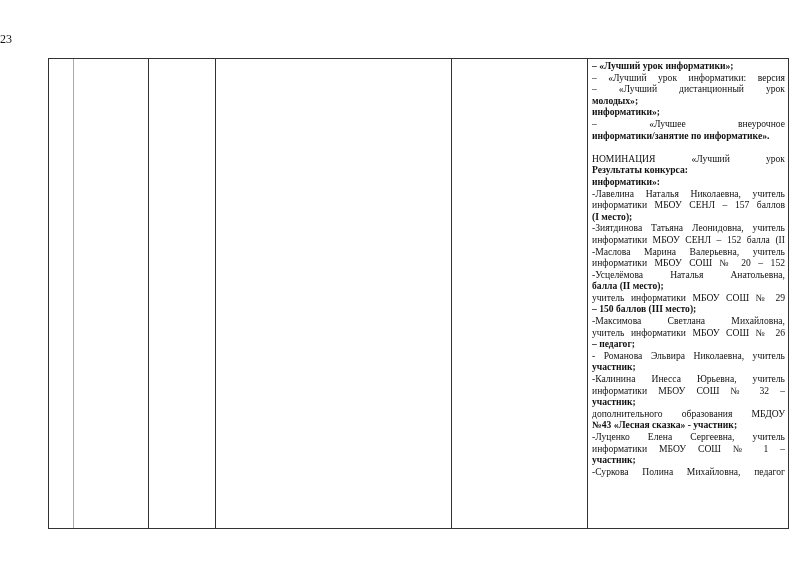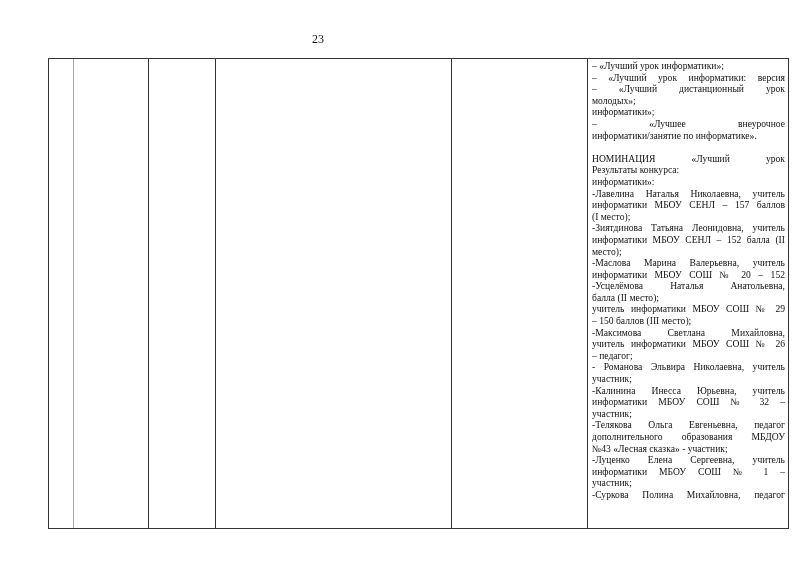--- a/index.html
+++ b/index.html
@@ -13,21 +13,21 @@
     position: relative;
     overflow: hidden;
     font-family: "Liberation Serif", "DejaVu Serif", serif;
     color: #111111;
   }
   .page-number {
     position: absolute;
     top: 32px;
     left: 0;
     width: 636px;
-    text-align: center;
+    text-align: left;
     font-size: 12px;
     line-height: 14px;
   }
   .doc-table {
     position: absolute;
     top: 58px;
     left: 48px;
     width: 741px;
     height: 471px;
     border: 1px solid #333333;
@@ -59,20 +59,21 @@
   }
   .line {
     display: block;
     text-align: justify;
     text-align-last: justify;
     white-space: nowrap;
     overflow: hidden;
   }
   .line.last {
     text-align-last: left;
+    font-weight: bold;
   }
   .gap {
     display: block;
     height: 11.6px;
   }
 </style>
 </head>
 <body>
 
 <div class="page-number">23</div>
@@ -94,36 +95,34 @@
         <span class="line last">информатики/занятие по информатике».</span>
         <span class="gap"></span>
         <span class="line">НОМИНАЦИЯ «Лучший урок</span>
         <span class="line last">Результаты конкурса:</span>
         <span class="line last">информатики»:</span>
         <span class="line">-Лавелина Наталья Николаевна, учитель</span>
         <span class="line">информатики МБОУ СЕНЛ – 157 баллов</span>
         <span class="line last">(I место);</span>
         <span class="line">-Зиятдинова Татьяна Леонидовна, учитель</span>
         <span class="line">информатики МБОУ СЕНЛ – 152 балла (II</span>
-        <span class="line last">место);</span>
         <span class="line">-Маслова Марина Валерьевна, учитель</span>
         <span class="line">информатики МБОУ СОШ № 20 – 152</span>
         <span class="line">-Усцелёмова Наталья Анатольевна,</span>
         <span class="line last">балла (II место);</span>
         <span class="line">учитель информатики МБОУ СОШ № 29</span>
         <span class="line last">– 150 баллов (III место);</span>
         <span class="line">-Максимова Светлана Михайловна,</span>
         <span class="line">учитель информатики МБОУ СОШ № 26</span>
         <span class="line last">– педагог;</span>
         <span class="line">- Романова Эльвира Николаевна, учитель</span>
         <span class="line last">участник;</span>
         <span class="line">-Калинина Инесса Юрьевна, учитель</span>
         <span class="line">информатики МБОУ СОШ № 32 –</span>
         <span class="line last">участник;</span>
-        <span class="line">-Телякова Ольга Евгеньевна, педагог</span>
         <span class="line">дополнительного образования МБДОУ</span>
         <span class="line last">№43 «Лесная сказка» - участник;</span>
         <span class="line">-Луценко Елена Сергеевна, учитель</span>
         <span class="line">информатики МБОУ СОШ № 1 –</span>
         <span class="line last">участник;</span>
         <span class="line">-Суркова Полина Михайловна, педагог</span>
       </div>
   </div>
 </div>
 

